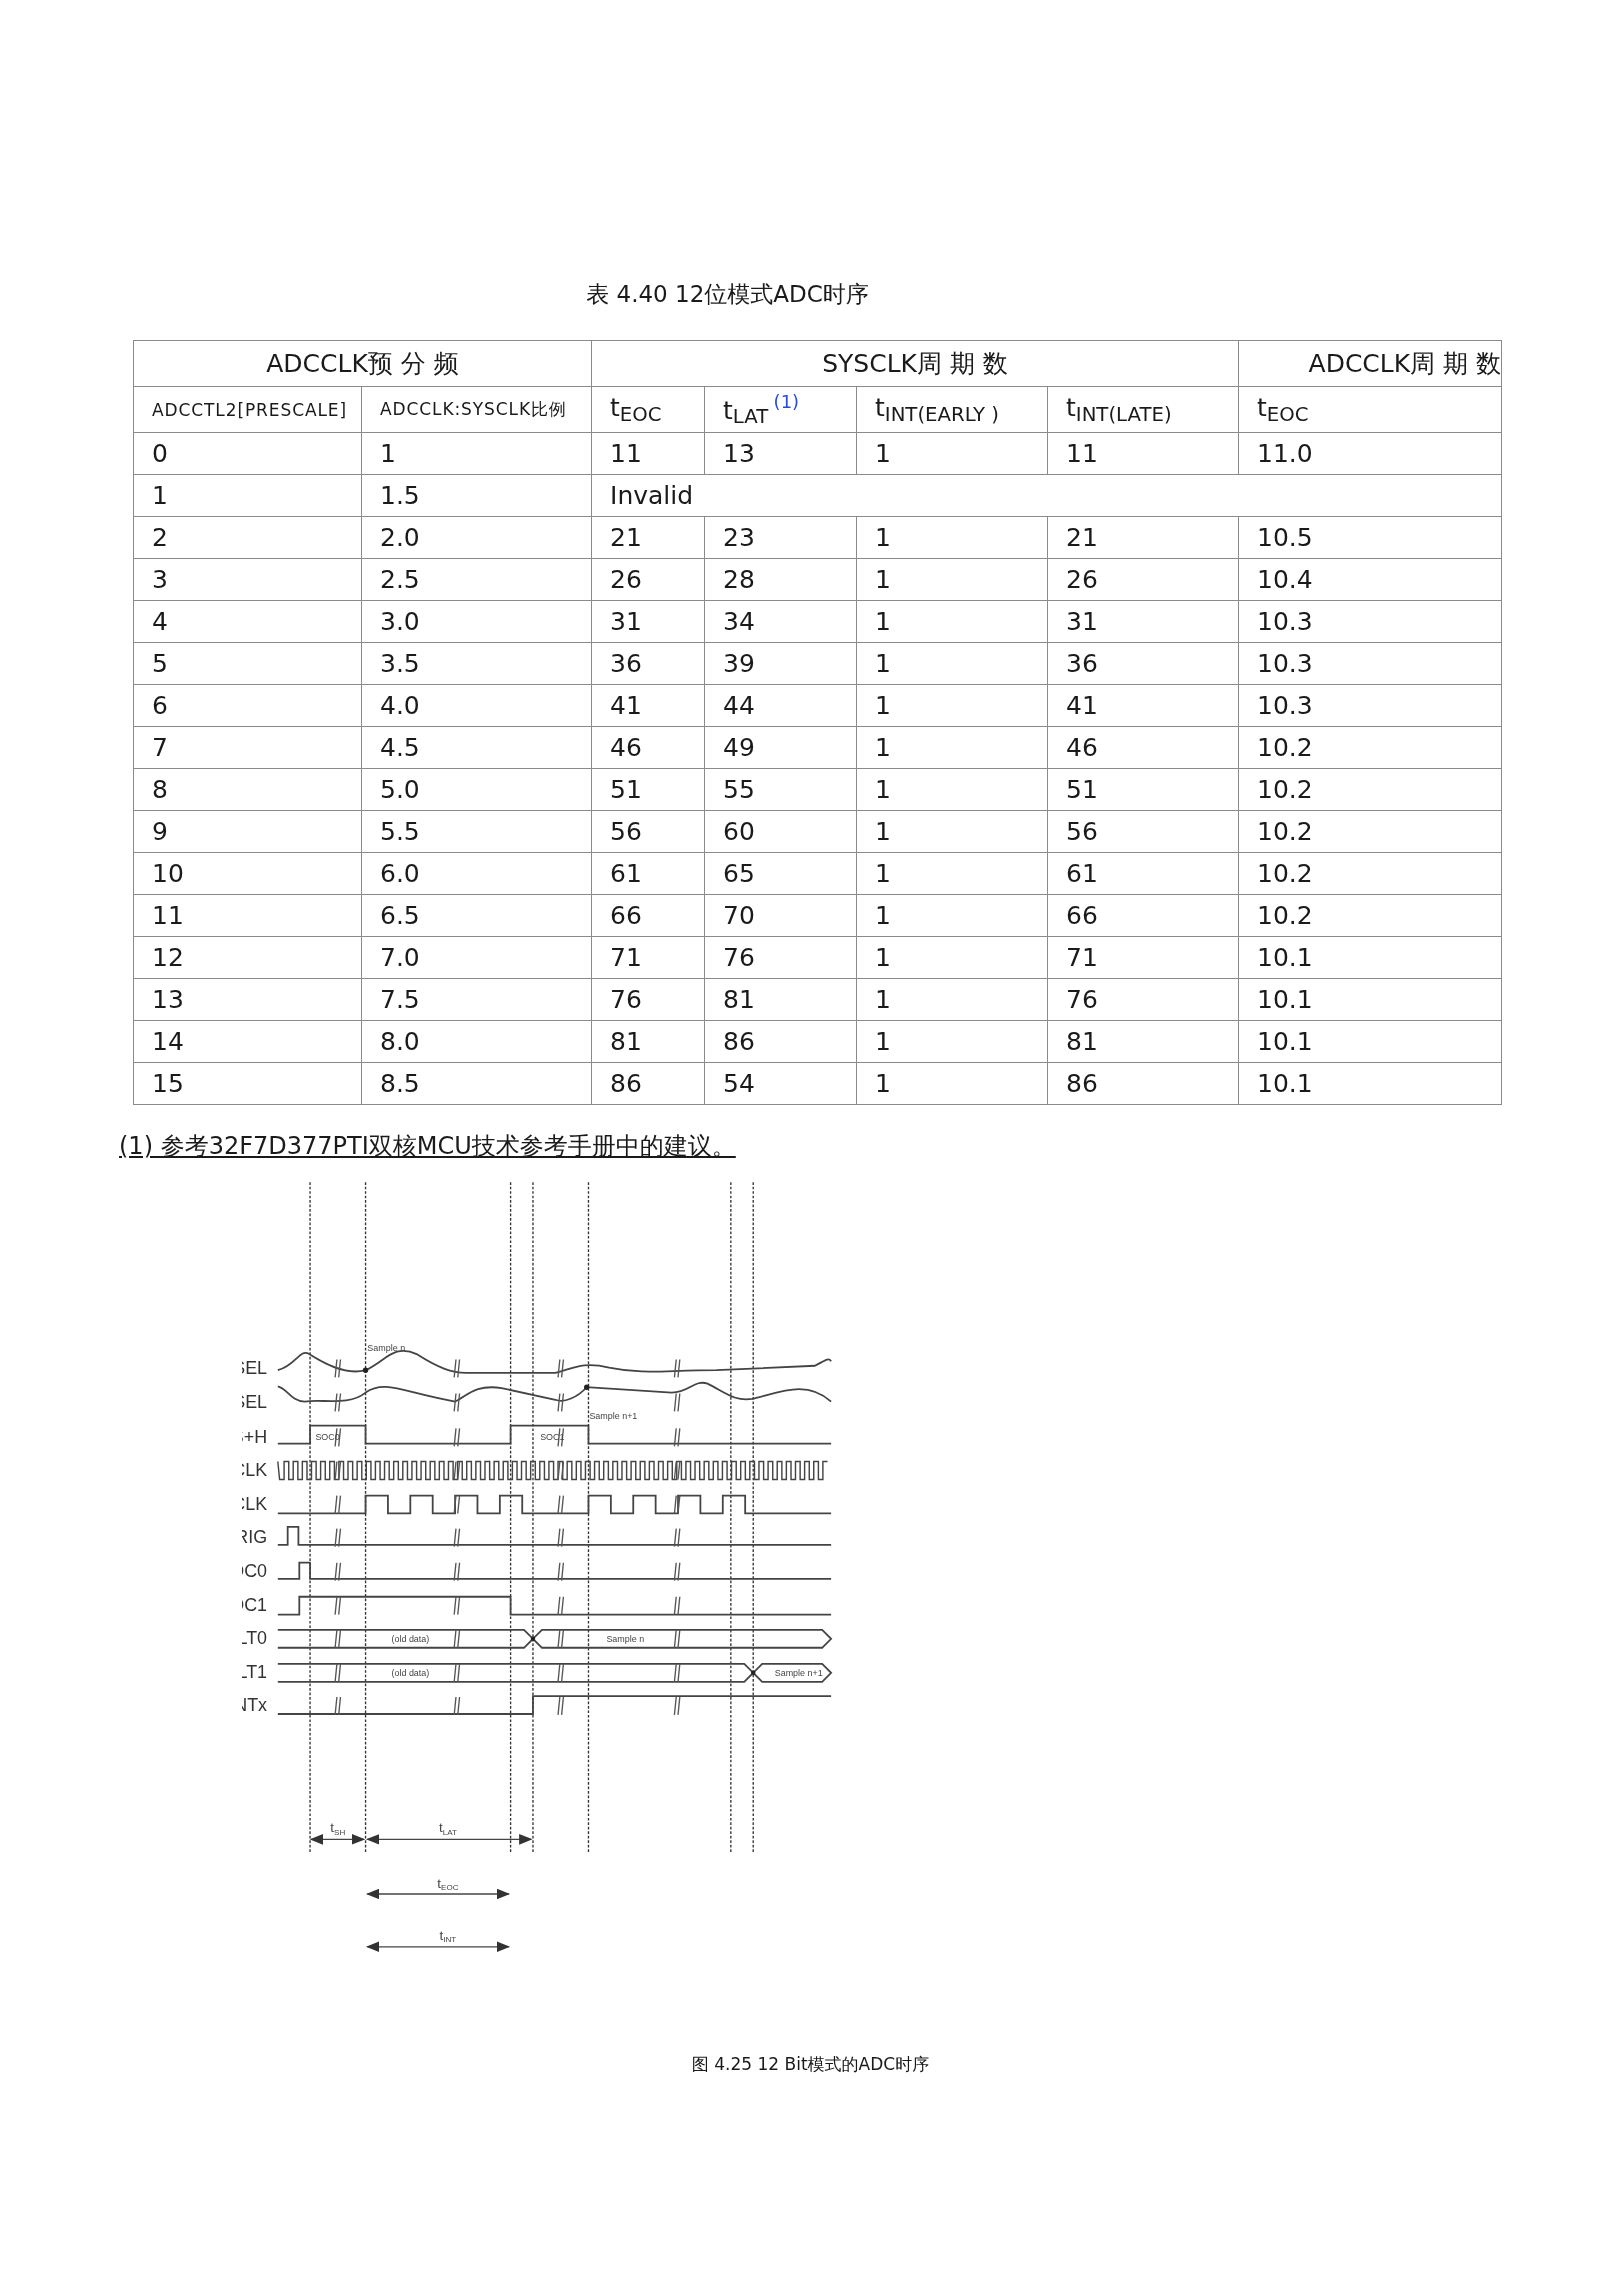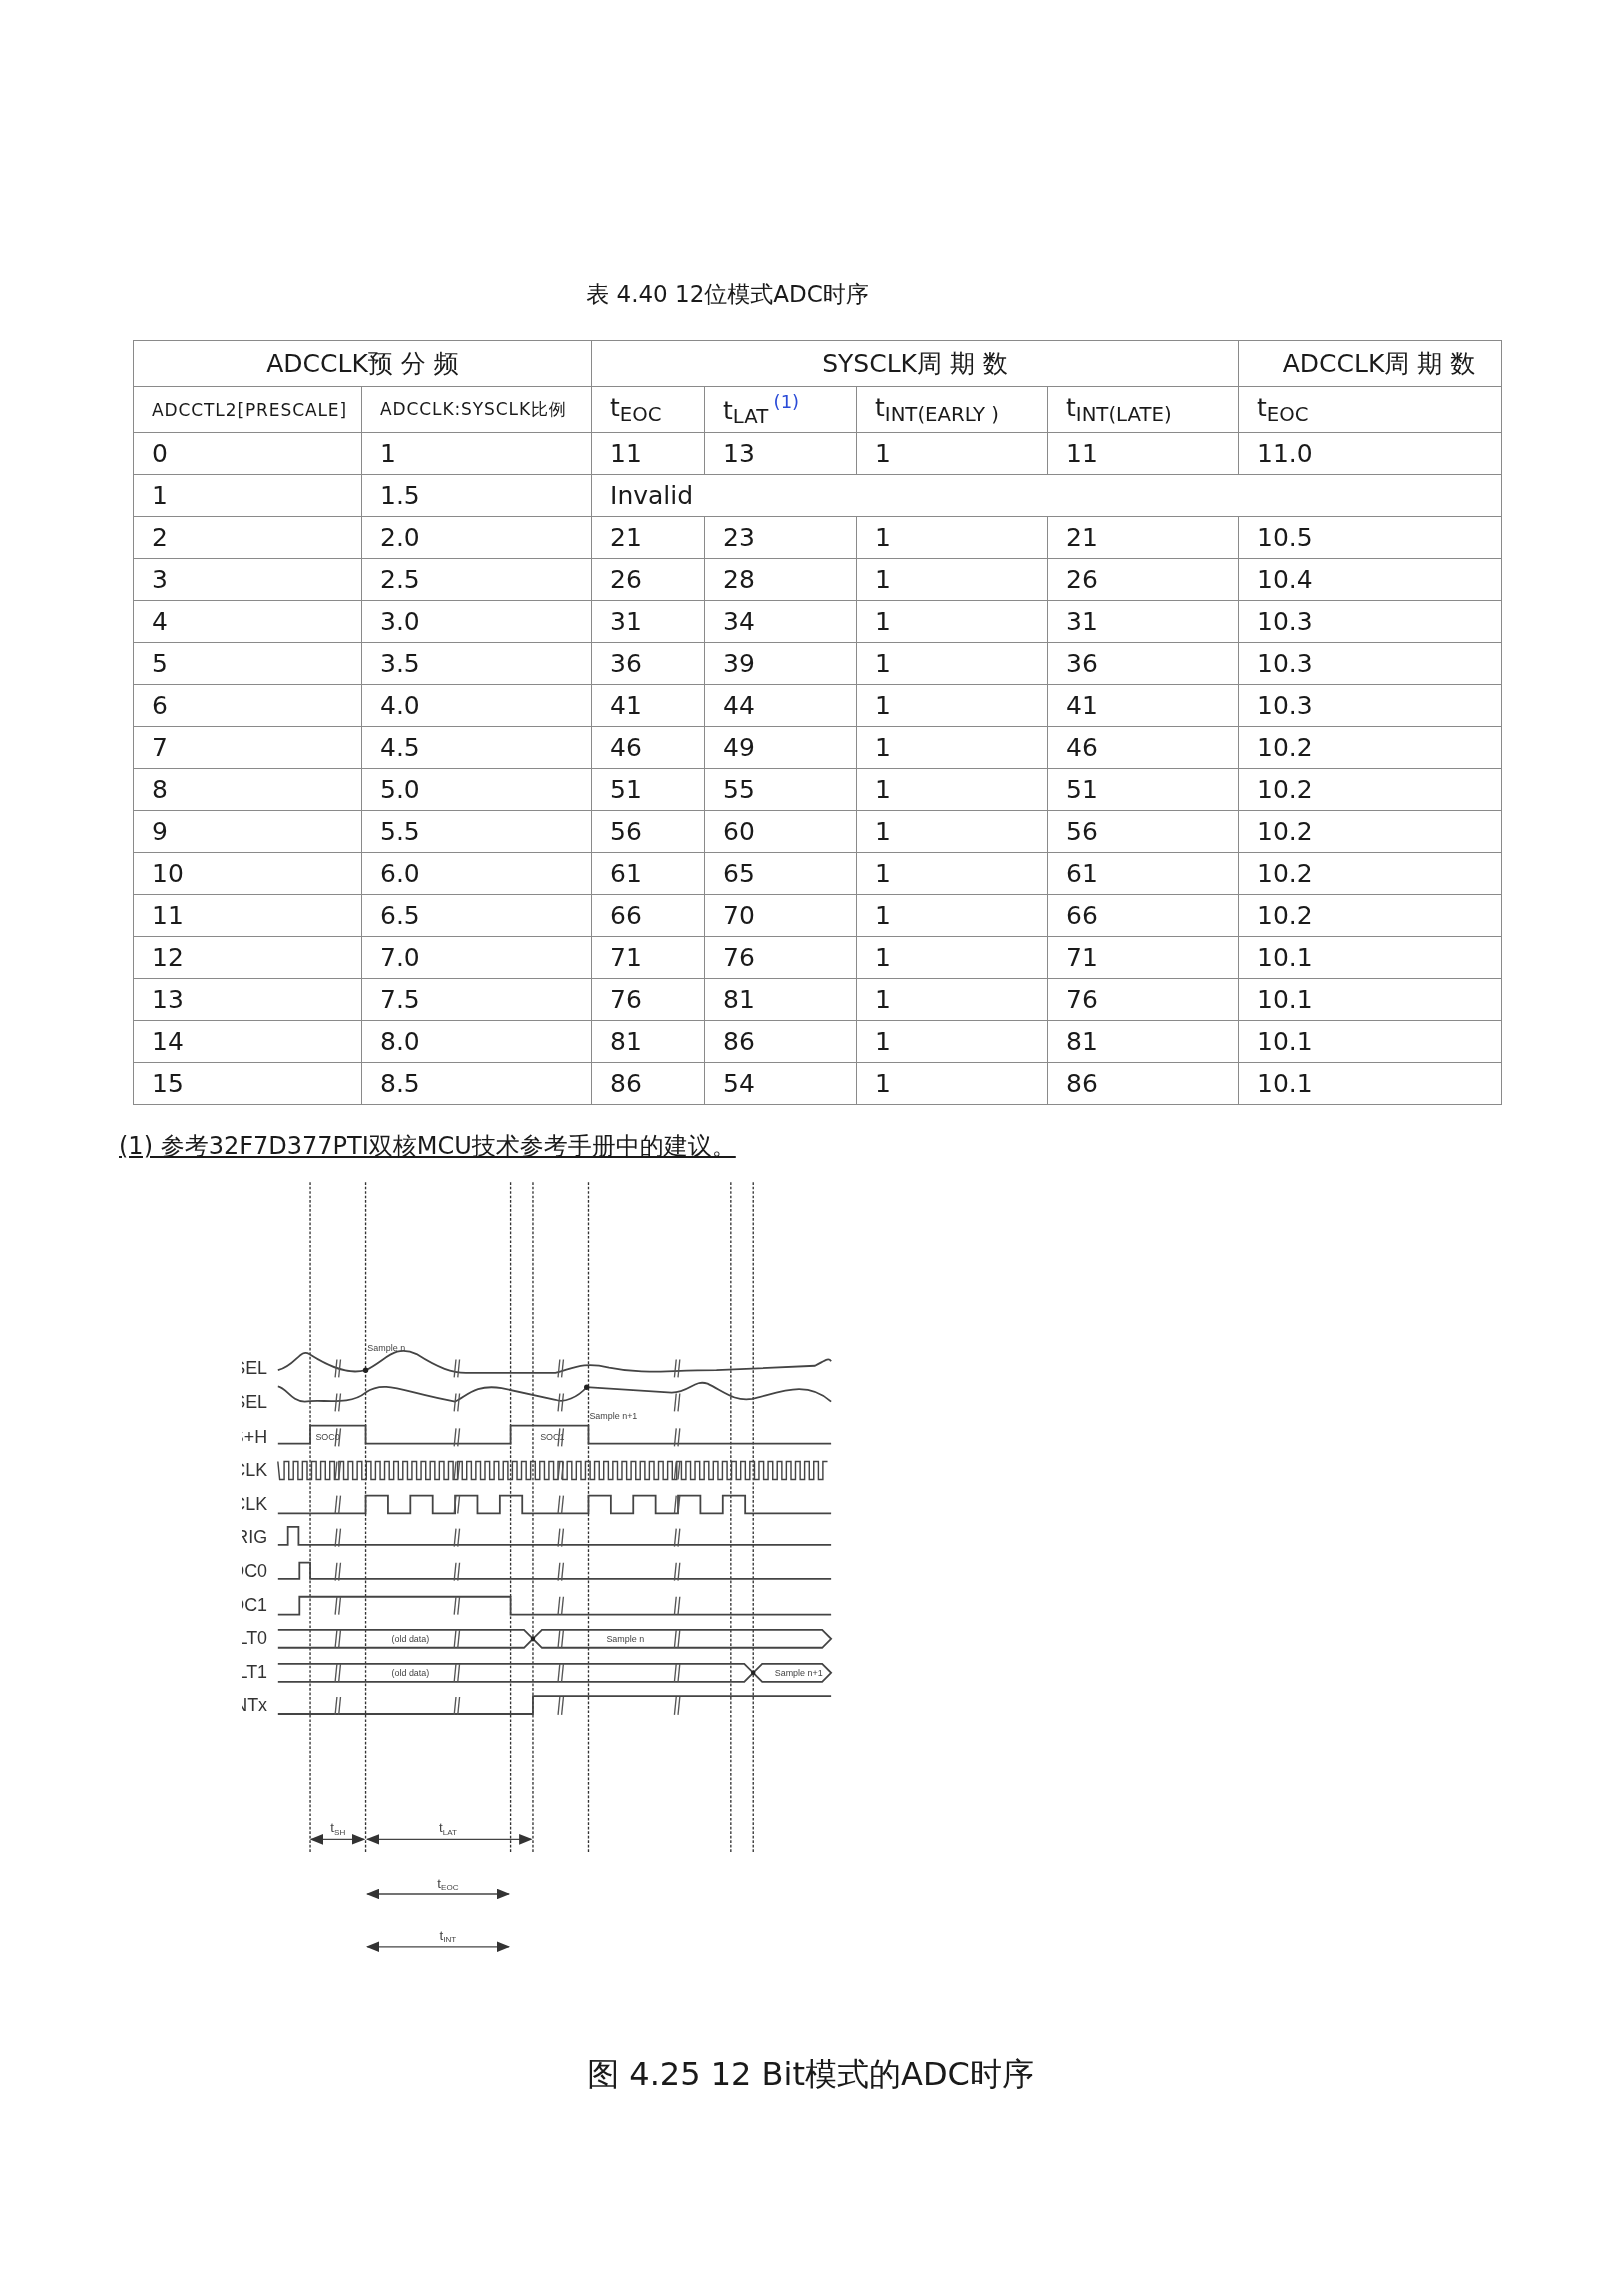--- a/index.html
+++ b/index.html
@@ -2,29 +2,29 @@
 <html style="font-size:14.3px"><head>
 <meta charset="utf-8">
 <style>
   html, body { margin: 0; padding: 0; background: #ffffff; }
   body { width: 1621px; height: 2293px; position: relative; overflow: hidden;
          font-family: "DejaVu Sans", "Liberation Sans", sans-serif; color: #1a1a1a; }
   .table-caption { position: absolute; top: 279px; left: 0; width: 1455px; text-align: center; font-size: 23px; }
   table.adc { position: absolute; left: 133px; top: 340px; width: 1368px; border-collapse: collapse; table-layout: fixed; }
   table.adc td { border: 1.3px solid #8a8a8a; font-size: 25px; padding: 0 0 0 18px; height: 41px; vertical-align: middle; white-space: nowrap; }
   table.adc tr.grp td { font-size: 25px; text-align: center; padding: 0; height: 45px; margin-top: 9px; }
-  table.adc tr.grp td.left { text-align: center; padding-left: 18px; }
+  table.adc tr.grp td.left { text-align: right; padding-left: 18px; }
   table.adc tr.sub td { height: 45px; }
   table.adc td.small { font-size: 17px; letter-spacing: 0.9px; padding-left: 18px; }
   table.adc td .sub { font-size: 19.7px; vertical-align: -4.5px; }
   table.adc td .sup { font-size: 18px; color: #2a4bd7; vertical-align: 10.7px; margin-left: 5.4px; }
   table.adc td.invalid { text-align: left; }
   .footnote { position: absolute; left: 119px; top: 1130px; font-size: 24px; text-decoration: underline; }
   .diagram { position: absolute; left: 242px; top: 1182px; width: 1146px; height: 842px; }
-  .fig-caption { position: absolute; top: 2053px; left: 0; width: 1621px; text-align: center; font-size: 32px; }
+  .fig-caption { position: absolute; top: 2053px; left: 0; width: 1621px; text-align: center; font-size: 17px; }
   .sig-label { font-family: "Liberation Sans", sans-serif; font-size: 20px; fill: #333; }
   .tiny { font-family: "Liberation Sans", sans-serif; font-size: 10px; fill: #444; }
 </style>
 </head>
 <body>
 
 <div class="table-caption">表 4.40  12位模式ADC时序</div>
 
 <table class="adc">
   <colgroup>

